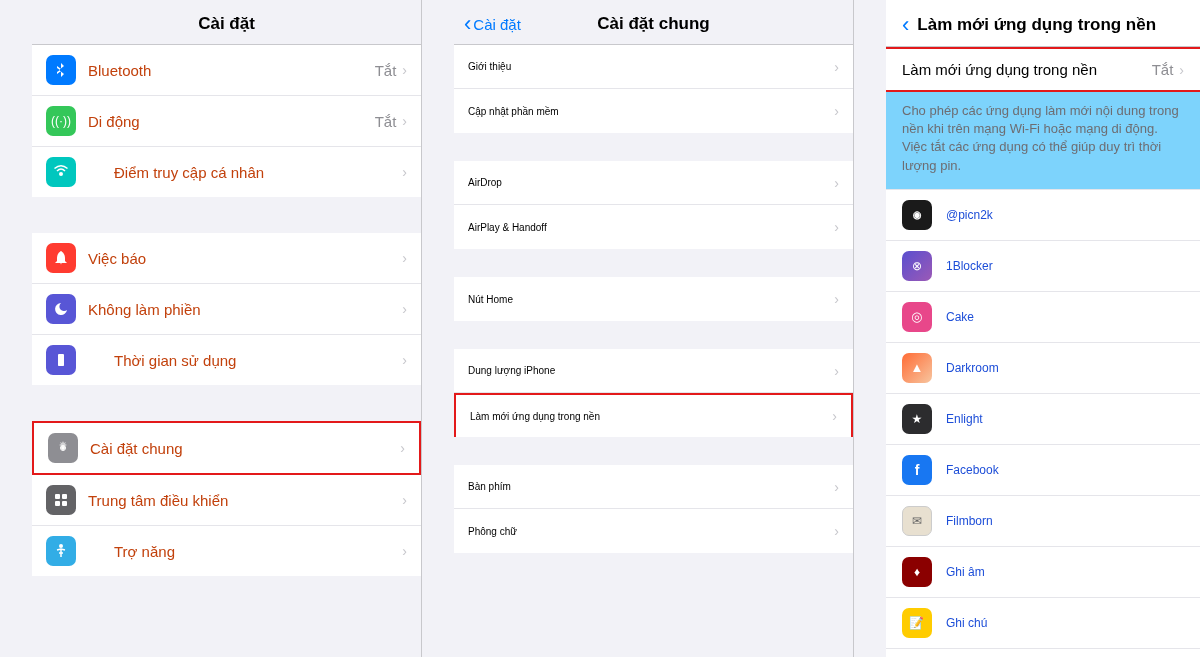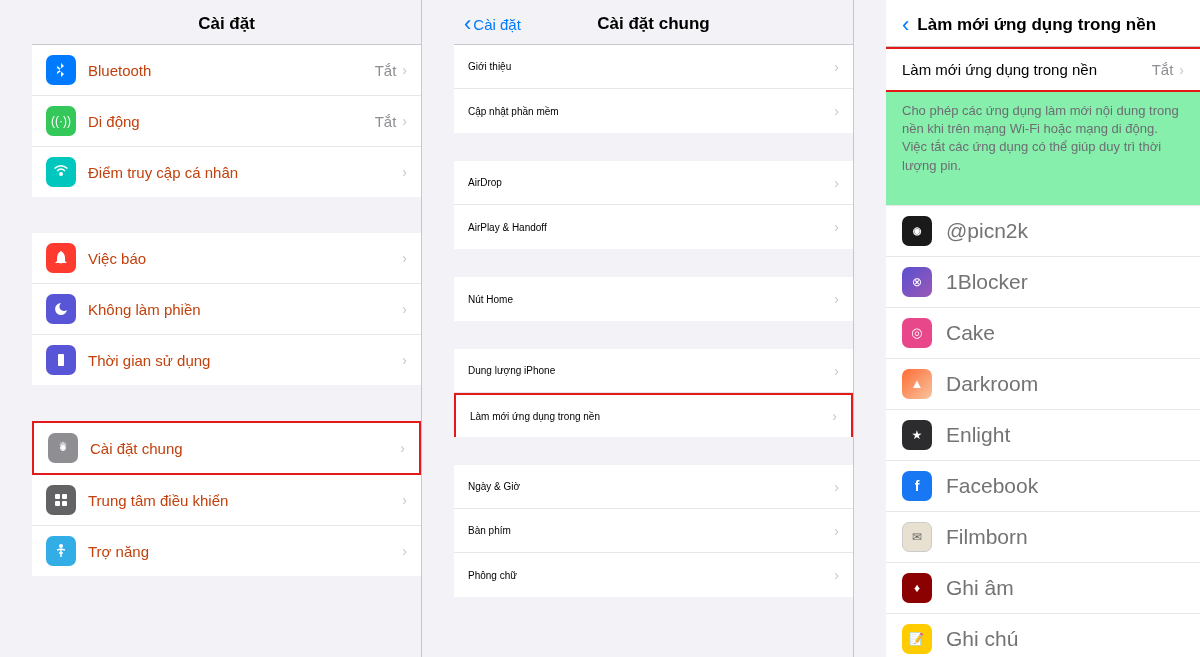--- a/index.html
+++ b/index.html
@@ -90,20 +90,21 @@
       display: flex;
       align-items: center;
       background: #ffffff;
       padding: 10px 14px;
       border-bottom: 1px solid #e5e5ea;
       min-height: 44px;
       cursor: pointer;
     }
     .settings-item:last-child {
       border-bottom: none;
+      gap: 26px;
     }
     .settings-item .icon-wrap {
       width: 30px;
       height: 30px;
       border-radius: 7px;
       display: flex;
       align-items: center;
       justify-content: center;
       margin-right: 12px;
       flex-shrink: 0;
@@ -176,25 +177,25 @@
       font-size: 15px;
       color: #8e8e93;
       margin-right: 6px;
     }
     .col3-top-item .chevron {
       color: #c7c7cc;
       font-size: 14px;
     }
 
     .col3-description {
-      padding: 10px 16px 30px;
+      padding: 10px 16px 14px;
       font-size: 13px;
       color: #6d6d72;
       line-height: 1.4;
-      background: #86efac;
+      background: #7dd3fc;
       border-bottom: 1px solid #e5e5ea;
     }
 
     .app-list {
       overflow-y: auto;
       flex: 1;
       background: #fff;
     }
     .app-item {
       display: flex;
@@ -210,22 +211,22 @@
       height: 30px;
       border-radius: 7px;
       margin-right: 14px;
       display: flex;
       align-items: center;
       justify-content: center;
       font-size: 15px;
       flex-shrink: 0;
     }
     .app-item .app-name {
-      font-size: 21px;
-      color: #737373;
+      font-size: 12px;
+      color: #1d4ed8;
       flex: 1;
     }
 
     
     .col2-section { margin-bottom: 0; }
     .section-gap {
       height: 28px;
       background: #f2f2f7;
     }
 
@@ -409,24 +410,20 @@
       <div class="col2-item col2-highlighted">
         <span class="item-label">Làm mới ứng dụng trong nền</span>
         <span class="chevron chevron-right"></span>
       </div>
     </div>
 
     <div class="section-gap"></div>
 
     <div class="settings-section col2-section">
       <div class="col2-item">
-        <span class="item-label">Ngày &amp; Giờ</span>
-        <span class="chevron chevron-right"></span>
-      </div>
-      <div class="col2-item">
         <span class="item-label">Bàn phím</span>
         <span class="chevron chevron-right"></span>
       </div>
       <div class="col2-item">
         <span class="item-label">Phông chữ</span>
         <span class="chevron chevron-right"></span>
       </div>
     </div>
   </div>
 </div>

